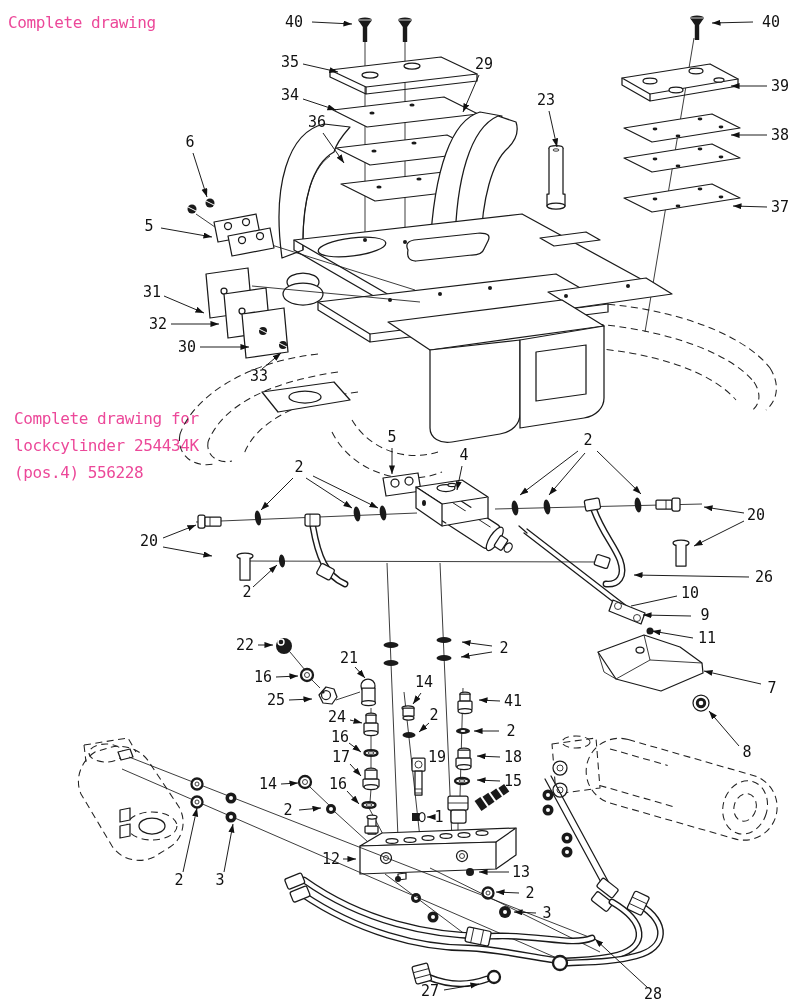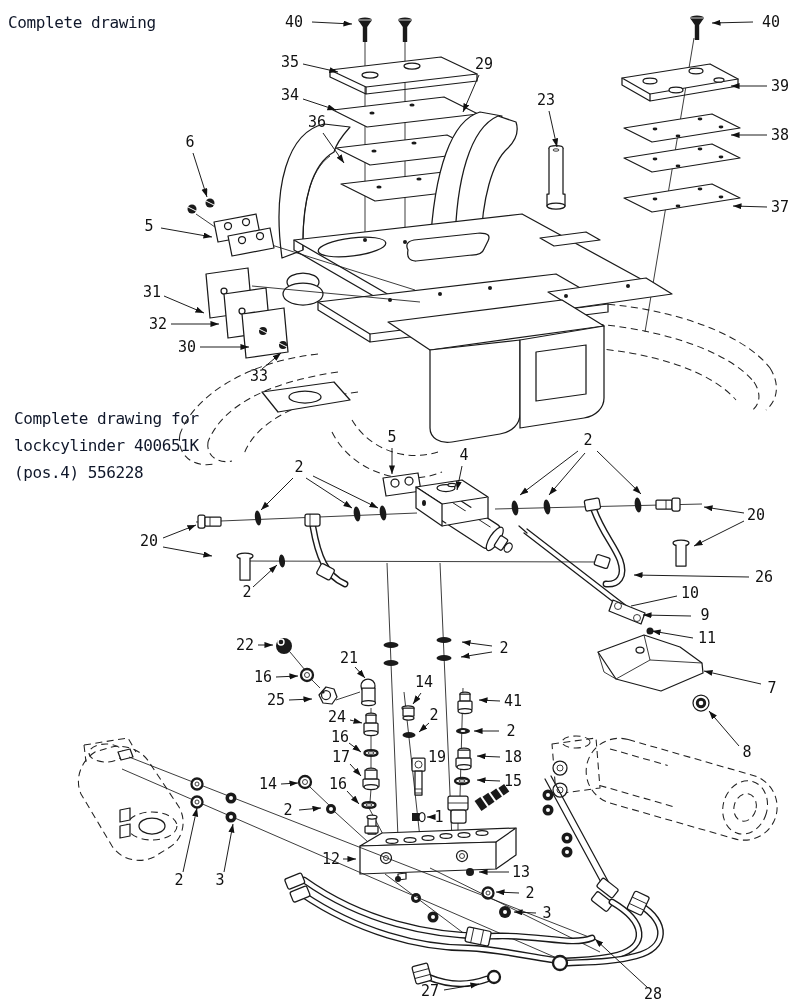--- a/index.html
+++ b/index.html
@@ -1,16 +1,16 @@
 <!DOCTYPE html>
 <html><head>
 <meta charset="utf-8">
 <style>
   html,body{margin:0;padding:0;background:#fff;width:800px;height:1003px;overflow:hidden}
-  .page{position:relative;width:800px;height:1003px;font-family:"DejaVu Sans Mono",monospace;color:#0f172a}
+  .page{position:relative;width:800px;height:1003px;font-family:"DejaVu Sans Mono",monospace;color:#ec4899}
   .note{position:absolute;font-size:16px;line-height:27px;letter-spacing:-0.4px}
   .note span{display:block;white-space:pre}
   #note1{left:8px;top:9px}
   #note2{left:14px;top:405px}
   svg{position:absolute;left:0;top:0}
   .callout{font-family:"DejaVu Sans Mono",monospace;font-size:15px;fill:#111;text-anchor:middle}
   .leader{stroke:#111;stroke-width:.95;fill:none}
   .s{stroke:#1a1a1a;fill:none;stroke-width:1.25;stroke-linejoin:round;stroke-linecap:round}
   .sw{fill:#fff;stroke:#1a1a1a;stroke-width:1.25;stroke-linejoin:round}
   .dk{fill:#1a1a1a;stroke:none}
@@ -23,21 +23,21 @@
 </head>
 <body>
 
 <div class="page">
 
   <div class="note" id="note1">
     <span>Complete drawing</span>
   </div>
   <div class="note" id="note2">
     <span>Complete drawing for</span>
-    <span>lockcylinder 400651K</span>
+    <span>lockcylinder 254434K</span>
     <span>(pos.4) 556228</span>
   </div>
 
   <svg id="art" width="800" height="1003" viewBox="0 0 800 1003">
     <defs>
       <marker id="arrow" markerWidth="10" markerHeight="8" refX="9" refY="3.2" orient="auto">
         <path d="M0,0 L9,3.2 L0,6.4 Z" fill="#111"></path>
       </marker>
       <g id="scw">
         <path d="M-7,0 L7,0 L2.2,7 L2.2,22 L-2.2,22 L-2.2,7 Z" fill="#1a1a1a"></path>

